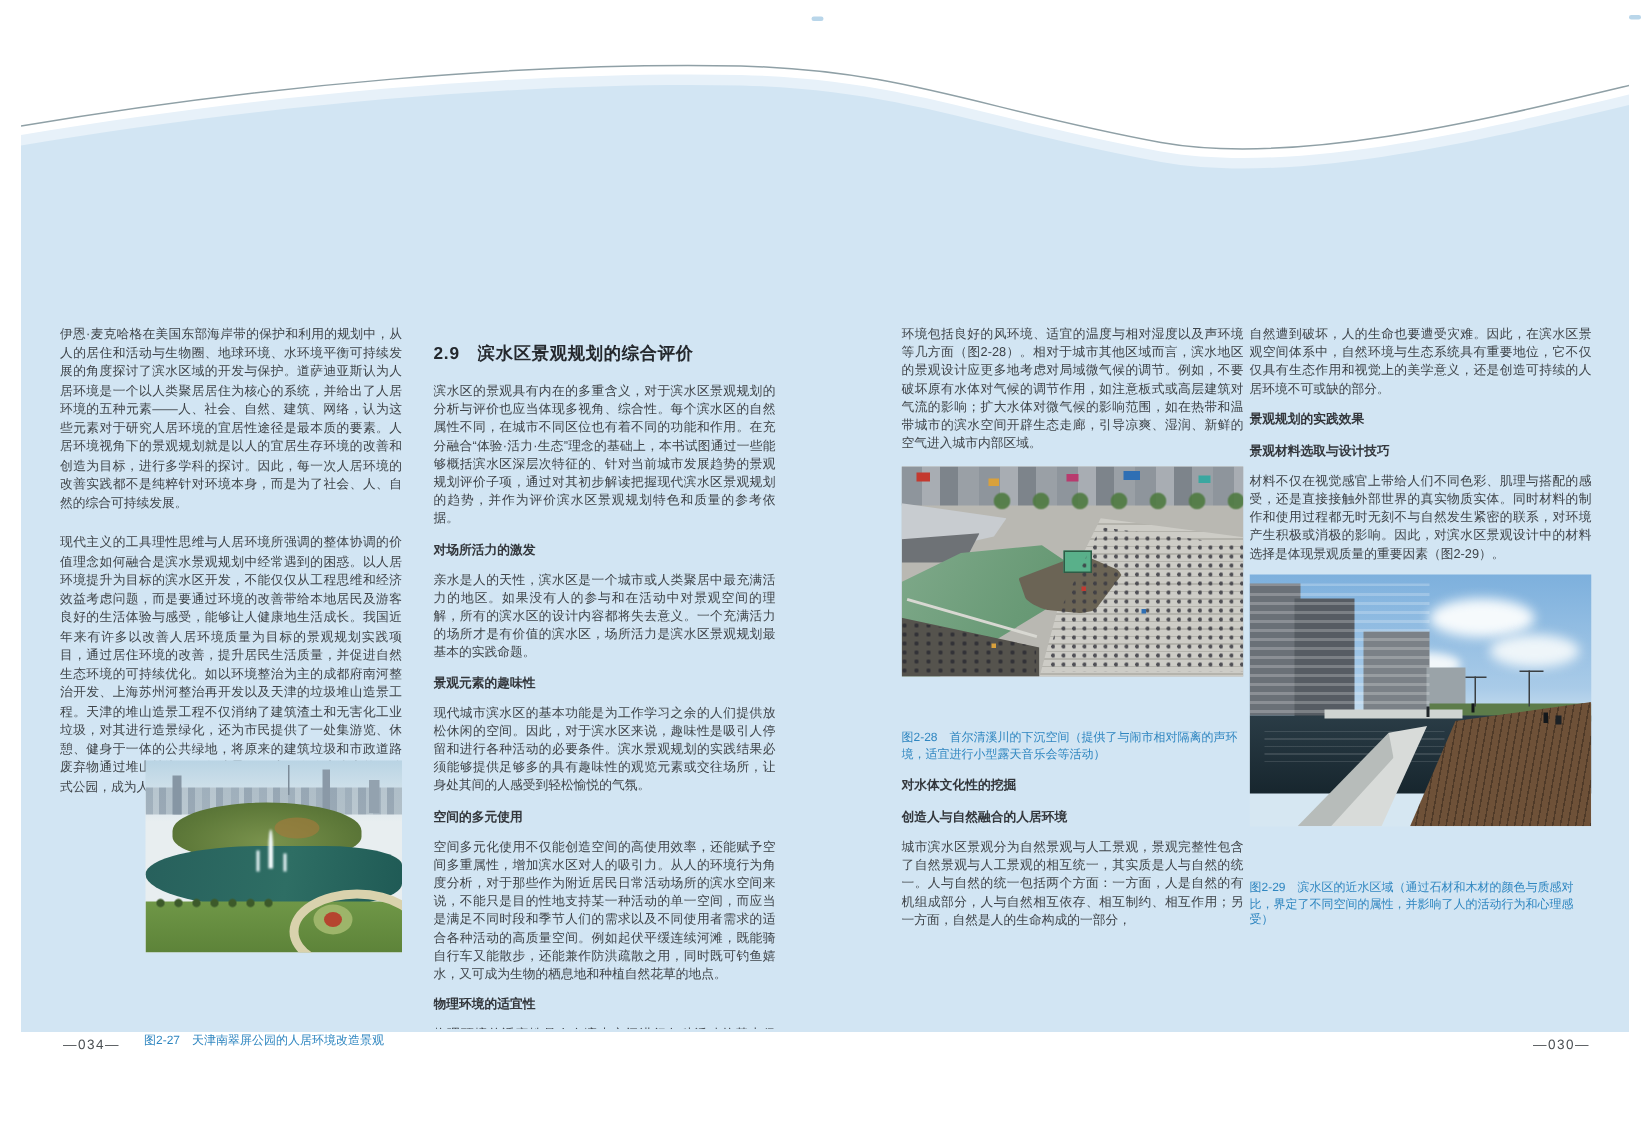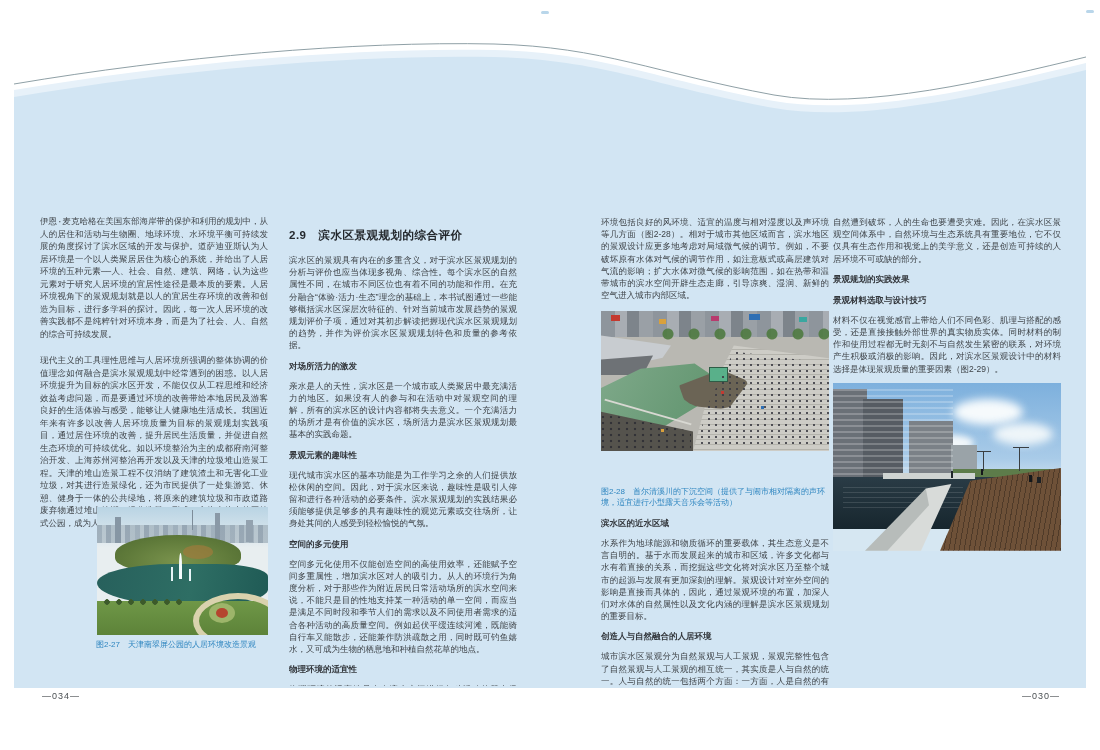--- a/index.html
+++ b/index.html
@@ -9,39 +9,39 @@
     position:relative;overflow:hidden;
   }
   .canvas{position:absolute;left:0;top:0;width:1100px;height:750px;}
   .wave-svg{position:absolute;left:14px;top:0;width:1072px;height:688px;}
   .mark{position:absolute;background:#b9d6ea;border-radius:2px;}
   .mark1{left:541px;top:11px;width:8px;height:3px;}
   .mark2{left:1086px;top:10px;width:8px;height:3px;}
 
   .col{position:absolute;width:228px;color:#3f4449;text-align:justify;overflow:hidden;}
   .col p{font-size:8.5px;line-height:12.2px;margin:0 0 8px 0;}
-  .colA{left:40px;top:216px;max-height:470px;font-family:Liberation Mono, monospace;}
+  .colA{left:40px;top:216px;max-height:470px;}
   .colA p{margin-bottom:14px;line-height:12.5px;}
   .colB{left:289px;top:228px;max-height:458px;}
   .colC{left:601px;top:216px;max-height:470px;}
   .colD{left:833px;top:216px;max-height:470px;}
   h2.sec{font-size:11.5px;font-weight:700;color:#24282d;margin:0 0 11px 0;letter-spacing:.5px;}
   h3.sub{font-size:8.5px;font-weight:600;color:#33373c;margin:9px 0 7px 0;}
   .caption{font-size:8px;line-height:10.8px;color:#2f86c0;text-align:left;margin-top:36px;}
   .pagenum{position:absolute;font-size:9px;color:#4a4f52;letter-spacing:1px;}
   .pn-left{left:42px;top:691px;}
   .pn-right{left:1022px;top:691px;}
 
   
   .fig{position:relative;overflow:hidden;}
   .fig *{position:absolute;}
 
   
   .fig227{position:absolute;left:97px;top:507px;width:171px;height:128px;background:linear-gradient(180deg,#b9d4e4 0%,#dfe9ee 26%,#e8eef0 32%);}
-  .cap227{position:absolute;left:67px;top:604px;width:205px;padding-left:29px;}
+  .cap227{position:absolute;left:67px;top:653px;width:205px;padding-left:29px;}
   .f27-skyline{left:0;top:18px;width:171px;height:18px;
     background:repeating-linear-gradient(90deg,#97a7b4 0 5px,#b3c1ca 5px 9px,#8d9dab 9px 14px,#a9b8c2 14px 19px);opacity:.85;}
   .f27-tower1{left:18px;top:10px;width:6px;height:26px;background:#8696a4;}
   .f27-tower2{left:118px;top:6px;width:5px;height:30px;background:#8a99a7;}
   .f27-tower3{left:149px;top:13px;width:7px;height:22px;background:#93a2af;}
   .f27-crane{left:95px;top:3px;width:1px;height:20px;background:#7d8c99;}
   .f27-hill{left:18px;top:28px;width:126px;height:38px;background:radial-gradient(ellipse at 50% 70%,#7a934d 0%,#5f7a3a 60%,#4f6a31 100%);border-radius:50% 50% 40% 40%;}
   .f27-hillpatch{left:86px;top:38px;width:30px;height:14px;background:#a07a3c;border-radius:50%;opacity:.7;}
   .f27-lake{left:0;top:57px;width:171px;height:42px;background:linear-gradient(100deg,#27605c 0%,#2e6e64 55%,#1f5a55 100%);border-radius:45% 30% 40% 55%;}
   .f27-spray1{left:82px;top:46px;width:3px;height:26px;background:#f4fbfd;border-radius:50% 50% 0 0;filter:blur(.6px);}
@@ -196,22 +196,21 @@
       <div class="f28-walk-left"></div>
       <div class="f28-rail"></div>
       <div class="f28-crowd-right"></div>
       <div class="f28-crowd-left"></div>
       <div class="f28-spot1"></div>
       <div class="f28-spot2"></div>
       <div class="f28-spot3"></div>
     </div>
     <div class="caption">图2-28　首尔清溪川的下沉空间（提供了与闹市相对隔离的声环境，适宜进行小型露天音乐会等活动）</div>
 
-    <h3 class="sub">滨水区的近水区域</h3>
-    <p>水系作为地球能源和物质循环的重要载体，其生态意义是不言自明的。基于水而发展起来的城市和区域，许多文化都与水有着直接的关系，而挖掘这些文化将对滨水区乃至整个城市的起源与发展有更加深刻的理解。景观设计对室外空间的影响是直接而具体的，因此，通过景观环境的布置，加深人们对水体的自然属性以及文化内涵的理解是滨水区景观规划的重要目标。</p>
+    <h3 class="sub">对水体文化性的挖掘</h3>
     <h3 class="sub">创造人与自然融合的人居环境</h3>
     <p>城市滨水区景观分为自然景观与人工景观，景观完整性包含了自然景观与人工景观的相互统一，其实质是人与自然的统一。人与自然的统一包括两个方面：一方面，人是自然的有机组成部分，人与自然相互依存、相互制约、相互作用；另一方面，自然是人的生命构成的一部分，</p>
   </div>
 
   <div class="col colD">
     <p>自然遭到破坏，人的生命也要遭受灾难。因此，在滨水区景观空间体系中，自然环境与生态系统具有重要地位，它不仅仅具有生态作用和视觉上的美学意义，还是创造可持续的人居环境不可或缺的部分。</p>
     <h3 class="sub">景观规划的实践效果</h3>
     <h3 class="sub">景观材料选取与设计技巧</h3>
     <p>材料不仅在视觉感官上带给人们不同色彩、肌理与搭配的感受，还是直接接触外部世界的真实物质实体。同时材料的制作和使用过程都无时无刻不与自然发生紧密的联系，对环境产生积极或消极的影响。因此，对滨水区景观设计中的材料选择是体现景观质量的重要因素（图2-29）。</p>
 
@@ -234,18 +233,19 @@
       <div class="f29-pier-arm"></div>
       <div class="f29-pier"></div>
       <div class="f29-pier-face"></div>
       <div class="f29-deck"></div>
       <div class="f29-planks"></div>
       <div class="f29-fig1"></div>
       <div class="f29-fig2"></div>
       <div class="f29-fig3"></div>
       <div class="f29-fig4"></div>
     </div>
+    <div class="caption">图2-29　滨水区的近水区域（通过石材和木材的颜色与质感对比，界定了不同空间的属性，并影响了人的活动行为和心理感受）</div>
   </div>
 
   <div class="pagenum pn-left">—034—</div>
   <div class="pagenum pn-right">—030—</div>
 
 </div>
 
 </body></html>

